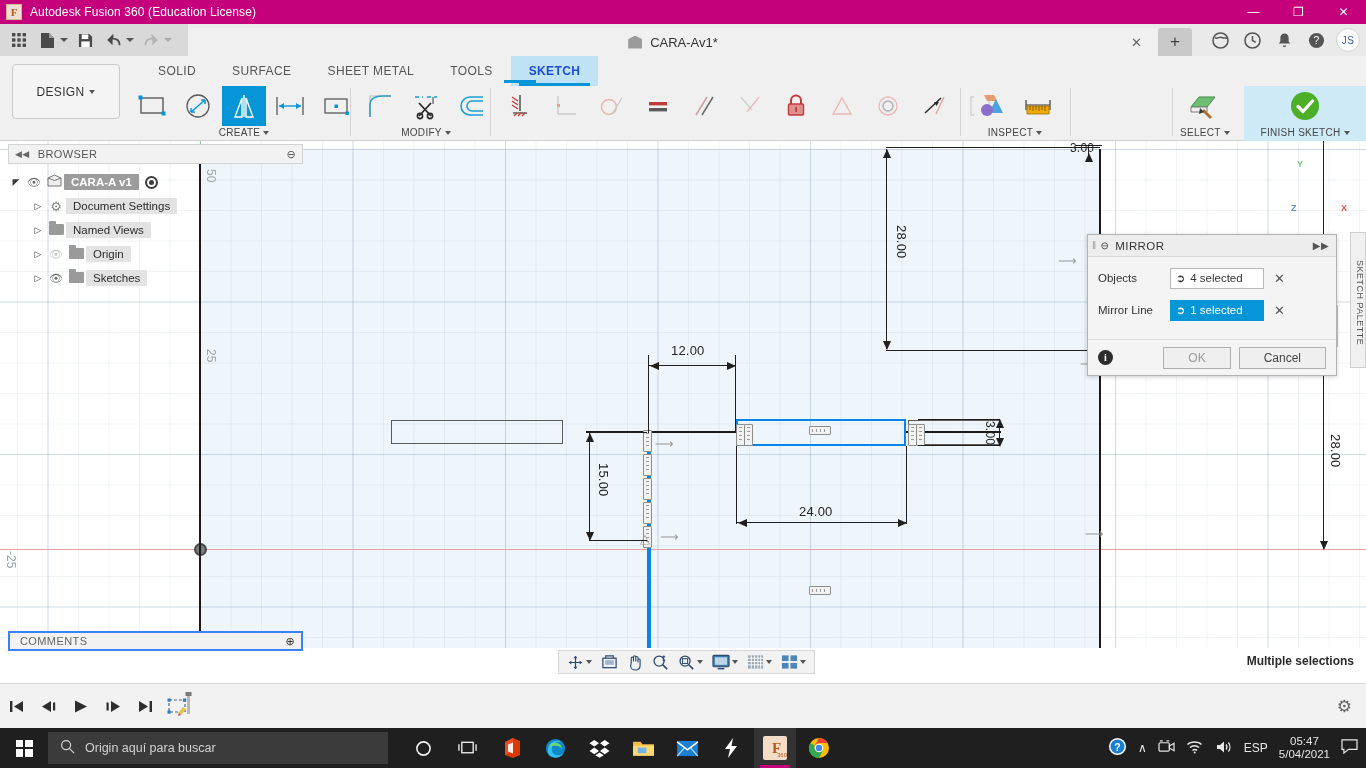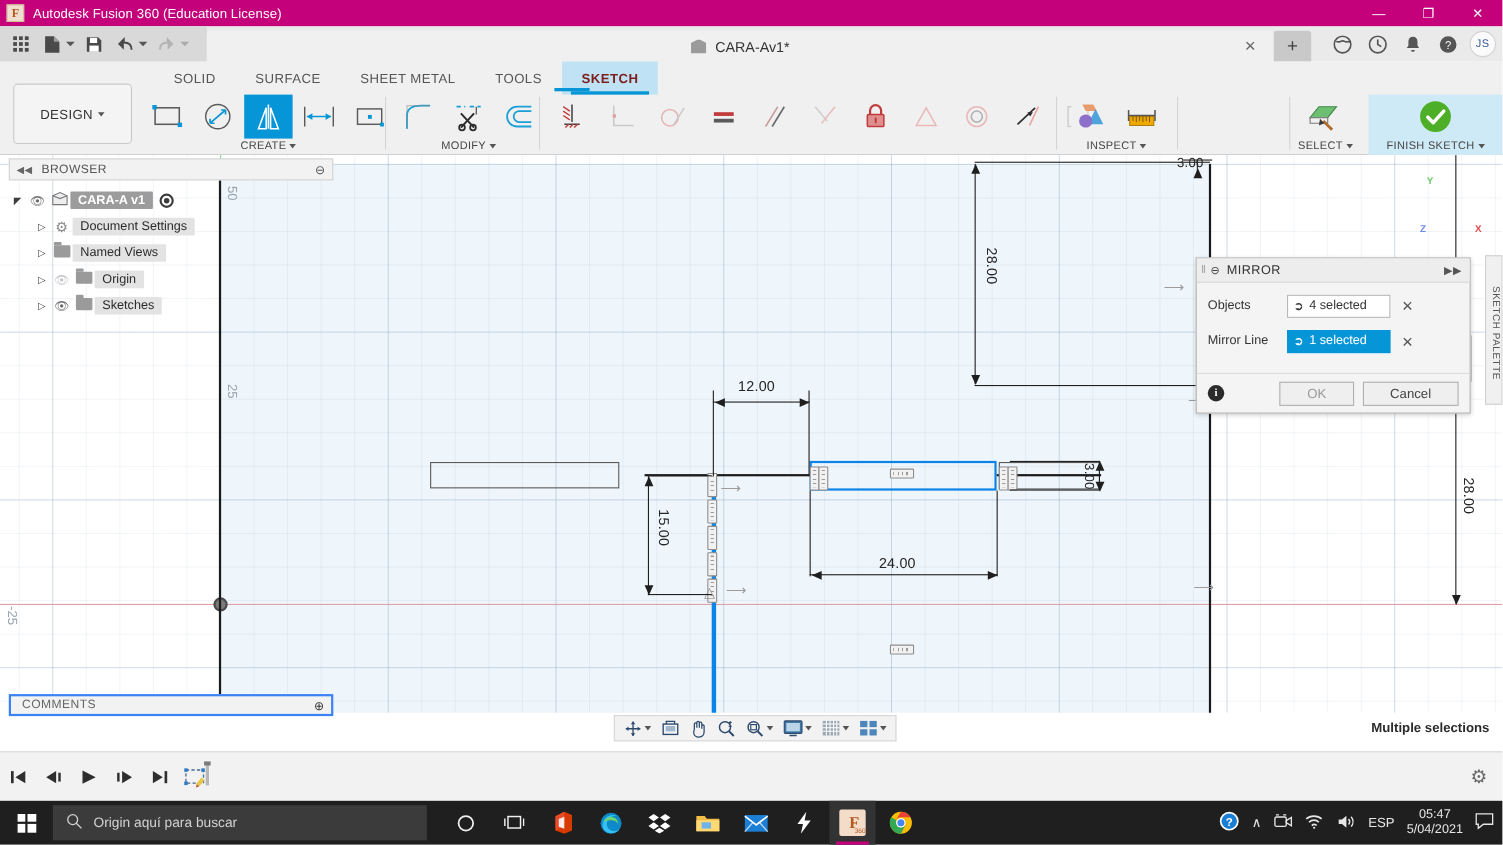--- a/index.html
+++ b/index.html
@@ -83,28 +83,28 @@
 
   
   .ribbon {
     position: absolute; top: 56px; left: 0; width: 1366px; height: 85px;
     background: #f0f0f0; border-bottom: 1px solid #cfcfcf;
   }
   .design-btn {
     position: absolute; left: 12px; top: 8px; width: 108px; height: 55px;
     border: 1px solid #c9c9c9; border-radius: 4px; background: #f4f4f4;
     display: flex; align-items: center; justify-content: center; gap: 5px;
-    font-size: 12px; color: #333; letter-spacing: .3px; margin-top: 12px;
+    font-size: 12px; color: #333; letter-spacing: .3px;
   }
   .tabrow { position: absolute; left: 140px; top: 0; height: 30px; display: flex; align-items: center; }
   .rtab {
     height: 30px; padding: 0 18px; display: flex; align-items: center;
     font-size: 12px; color: #555; letter-spacing: .4px;
   }
-  .rtab.active { background: #bfe3f5; color: #7f1d1d; font-weight: bold; position: relative; }
+  .rtab.active { background: #bfe3f5; color: #1d4ed8; font-weight: bold; position: relative; }
   .rtab.active::after {
     content: ""; position: absolute; left: 8px; right: 8px; bottom: 0; height: 3px; background: #0696d7;
   }
   .group { position: absolute; top: 30px; height: 55px; }
   .grow { display: flex; align-items: center; height: 40px; gap: 2px; }
   .gbtn {
     width: 44px; height: 40px; display: flex; align-items: center; justify-content: center;
     position: relative;
   }
   .gbtn.sel { background: #0696d7; }

